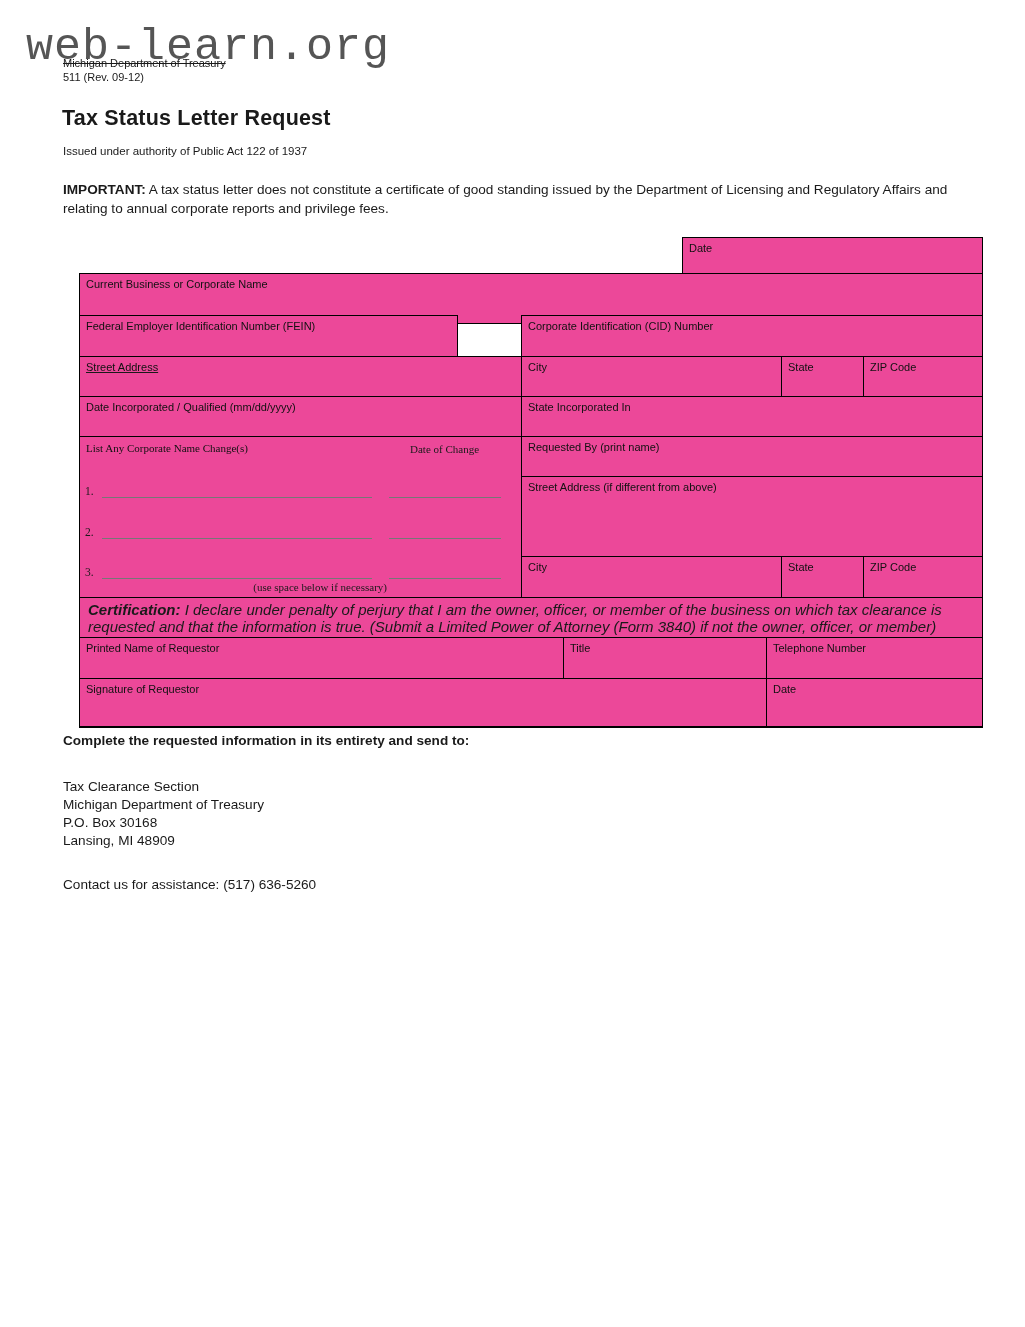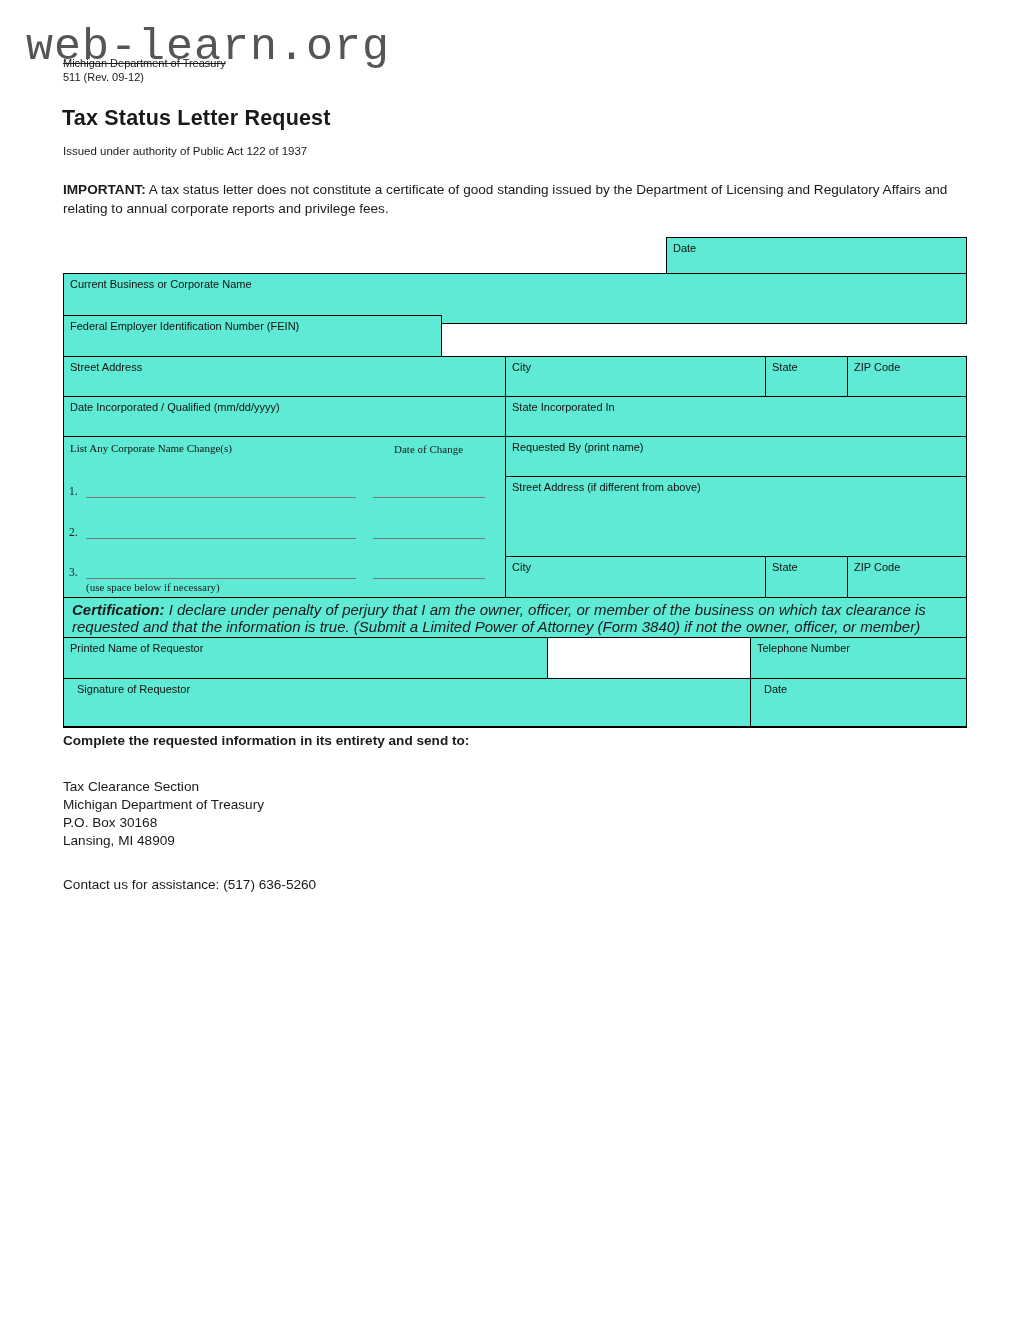--- a/index.html
+++ b/index.html
@@ -33,44 +33,45 @@
   .form-number{left:63px;top:71px;font-size:11px;line-height:13px;}
   .doc-title{left:62px;top:106px;font-size:21.5px;font-weight:bold;letter-spacing:0.2px;}
   .authority{left:63px;top:145px;font-size:11.5px;}
   .notice{left:63px;top:180px;width:906px;font-size:13.6px;line-height:19px;}
   .notice b{font-weight:bold;}
   
   .cell{
     position:absolute;
     box-sizing:border-box;
     border:1px solid #000;
-    background:#5eead4;
+    background:#ec4899;
+    margin-left:16px;
   }
   .cell .lbl{
     display:block;
     font-size:11px;
     line-height:13px;
     padding:4px 0 0 6px;
     color:#111;
   }
-  .thickbottom{border-bottom-width:2px;padding-left:7px;}
+  .thickbottom{border-bottom-width:2px;}
   
   .nc-date-header{position:absolute;left:330px;top:6px;font-size:11px;}
   .nc-row{
     position:absolute;left:5px;right:8px;
     display:flex;align-items:flex-end;
     height:18px;
   }
   .nc-num{font-size:11.5px;line-height:13px;margin-right:8px;}
   .nc-line{display:inline-block;border-bottom:1px solid #777;height:14px;}
   .nc-line.name{width:270px;}
   .nc-line.date{width:112px;margin-left:17px;}
   .nc-note{
     position:absolute;left:22px;top:144px;width:285px;
-    text-align:left;font-size:11px;
+    text-align:right;font-size:11px;
   }
   
   .cert-text{
     display:block;
     padding:4px 8px 0 8px;
     font-size:15px;
     line-height:16.5px;
     font-style:italic;
   }
   .cert-text b{font-weight:bold;}
@@ -97,22 +98,25 @@
     <span class="lbl">Date</span>
   </div>
 
   <div class="cell" style="left:63px;top:273px;width:904px;height:51px;">
     <span class="lbl">Current Business or Corporate Name</span>
   </div>
 
   <div class="cell" style="left:63px;top:315px;width:379px;height:42px;">
     <span class="lbl">Federal Employer Identification Number (FEIN)</span>
   </div>
+  <div class="cell" style="left:505px;top:315px;width:462px;height:42px;">
+    <span class="lbl">Corporate Identification (CID) Number</span>
+  </div>
 
-  <div class="cell" style="left:63px;top:356px;width:443px;height:41px;">
+  <div class="cell" style="left:63px;top:356px;width:443px;height:41px;text-decoration:underline;">
     <span class="lbl">Street Address</span>
   </div>
   <div class="cell" style="left:505px;top:356px;width:261px;height:41px;">
     <span class="lbl">City</span>
   </div>
   <div class="cell" style="left:765px;top:356px;width:83px;height:41px;">
     <span class="lbl">State</span>
   </div>
   <div class="cell" style="left:847px;top:356px;width:120px;height:41px;">
     <span class="lbl">ZIP Code</span>
@@ -162,20 +166,23 @@
     <span class="lbl">ZIP Code</span>
   </div>
 
   <div class="cell" style="left:63px;top:597px;width:904px;height:41px;">
     <span class="cert-text"><b>Certification:</b><span> I declare under penalty of perjury that I am the owner, officer, or member of the business on which tax clearance is requested and that the information is true. (Submit a Limited Power of Attorney (Form 3840) if not the owner, officer, or member)</span></span>
   </div>
 
   <div class="cell" style="left:63px;top:637px;width:485px;height:42px;">
     <span class="lbl">Printed Name of Requestor</span>
   </div>
+  <div class="cell" style="left:547px;top:637px;width:204px;height:42px;">
+    <span class="lbl">Title</span>
+  </div>
   <div class="cell" style="left:750px;top:637px;width:217px;height:42px;">
     <span class="lbl">Telephone Number</span>
   </div>
   <div class="cell thickbottom" style="left:63px;top:678px;width:688px;height:50px;">
     <span class="lbl">Signature of Requestor</span>
   </div>
   <div class="cell thickbottom" style="left:750px;top:678px;width:217px;height:50px;">
     <span class="lbl">Date</span>
   </div>
 

